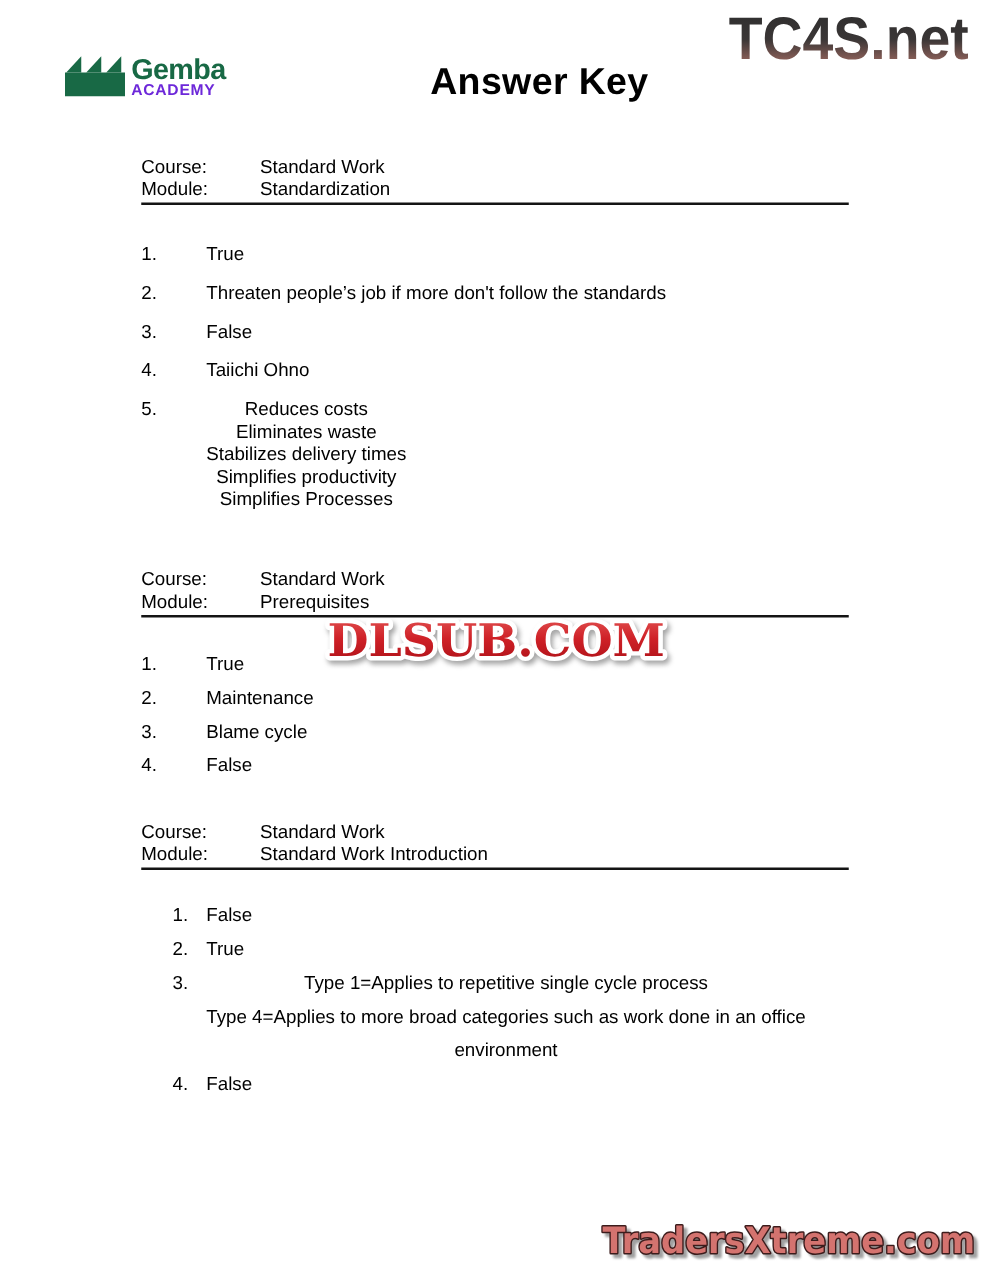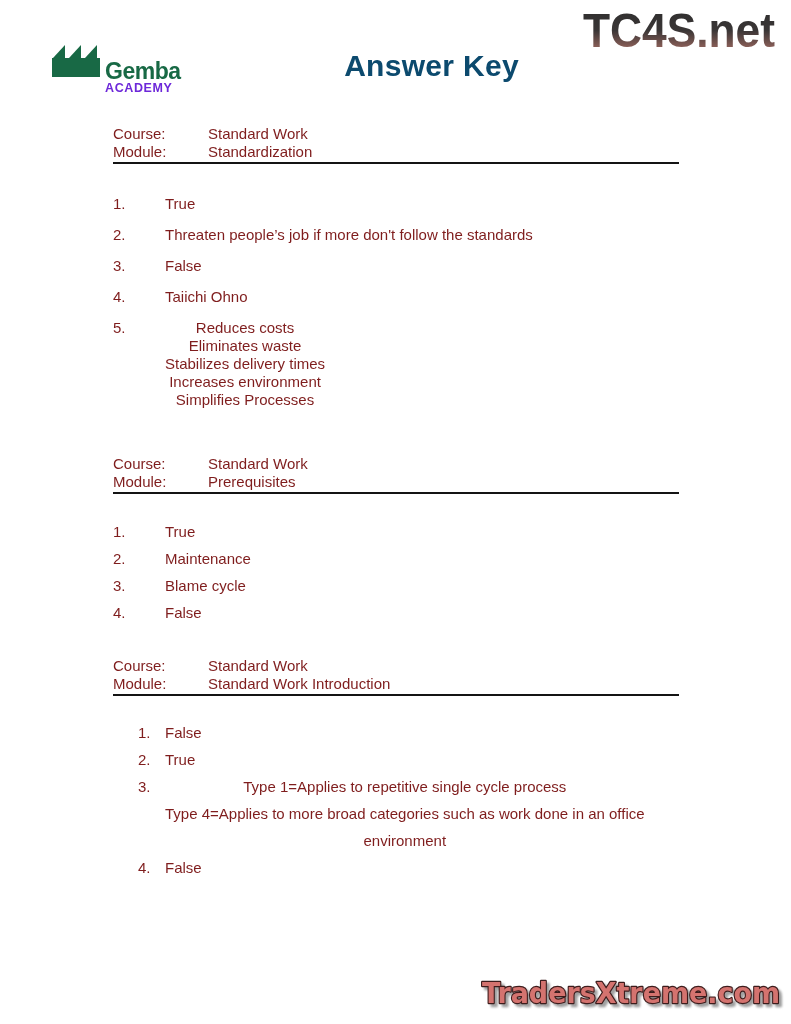--- a/index.html
+++ b/index.html
@@ -15,21 +15,21 @@
 
   
   .logo {
     position: absolute;
     left: 52px;
     top: 42px;
     display: flex;
     align-items: flex-start;
     gap: 5px;
   }
-  .logo-text { display: flex; flex-direction: column; margin-top: 18px; }
+  .logo-text { display: flex; flex-direction: column; margin-top: 2px; }
   .logo-name {
     font-size: 23px;
     font-weight: bold;
     color: #186945;
     line-height: 22px;
     letter-spacing: -0.5px;
   }
   .logo-sub {
     font-size: 12.5px;
     font-weight: bold;
@@ -38,21 +38,21 @@
     line-height: 13px;
   }
   .title {
     position: absolute;
     top: 49px;
     left: 72px;
     right: 0;
     text-align: center;
     font-size: 30px;
     font-weight: bold;
-    color: #0c4a6e;
+    color: #000000;
     letter-spacing: 0.3px;
   }
 
   
   .wm-tc4s { position: absolute; top: 2px; right: 12px; }
   .wm-dlsub {
     position: absolute;
     top: 488px;
     left: 252px;
     filter: drop-shadow(2px 3px 2px rgba(150,150,150,0.85));
@@ -64,21 +64,21 @@
     filter: drop-shadow(3px 3px 1px rgba(120,120,120,0.7));
   }
 
   
   .content {
     position: absolute;
     left: 113px;
     top: 118px;
     width: 566px;
     font-size: 15px;
-    color: #7f1d1d;
+    color: #000000;
   }
   .sec-header {
     line-height: 18px;
     padding-bottom: 1px;
     border-bottom: 2px solid #141414;
   }
   .hrow { display: flex; }
   .hlabel { width: 95px; flex: none; }
   .sec-1 { margin-top: 7px; }
   .sec-2 { margin-top: 46px; }
@@ -169,21 +169,21 @@
           <div class="txt">
               <div>Taiichi Ohno</div>
             </div>
         </div>
         <div class="item">
           <span class="num">5.</span>
           <div class="txt">
             <div>Reduces costs</div>
             <div>Eliminates waste</div>
             <div>Stabilizes delivery times</div>
-            <div>Increases environment</div>
+            <div>Simplifies productivity</div>
             <div>Simplifies Processes</div>
           </div>
         </div>
       </div>
     </div>
 
     <div class="section sec-2">
       <div class="sec-header">
         <div class="hrow">
           <span class="hlabel">Course:</span>
@@ -258,20 +258,32 @@
           <span class="num">4.</span>
           <div class="txt">
               <div>False</div>
             </div>
         </div>
       </div>
     </div>
 
   </div>
 
+  <div class="wm-dlsub">
+    <svg width="290" height="48" viewBox="0 0 290 48">
+      <defs>
+        <linearGradient id="dlsub-grad" x1="0" y1="0" x2="0" y2="1">
+          <stop offset="0" stop-color="#e25454"></stop>
+          <stop offset="0.45" stop-color="#cf2127"></stop>
+          <stop offset="1" stop-color="#a90f16"></stop>
+        </linearGradient>
+      </defs>
+      <text x="145" y="37" text-anchor="middle" font-family="DejaVu Serif, serif" font-weight="bold" font-size="36" textLength="270" lengthAdjust="spacingAndGlyphs" fill="url(#dlsub-grad)" stroke="#ffffff" stroke-width="7" paint-order="stroke" stroke-linejoin="round">DLSUB.COM</text>
+    </svg>
+  </div>
 
   <div class="wm-traders">
     <svg width="312" height="42" viewBox="0 0 312 42">
       <text x="156" y="31" text-anchor="middle" font-family="DejaVu Sans, sans-serif" font-weight="bold" font-size="29" textLength="298" lengthAdjust="spacingAndGlyphs" fill="#d4736f" stroke="#3c1c1c" stroke-width="2.4" paint-order="stroke" stroke-linejoin="round">TradersXtreme.com</text>
     </svg>
   </div>
 
 </div>
 
 </body></html>

